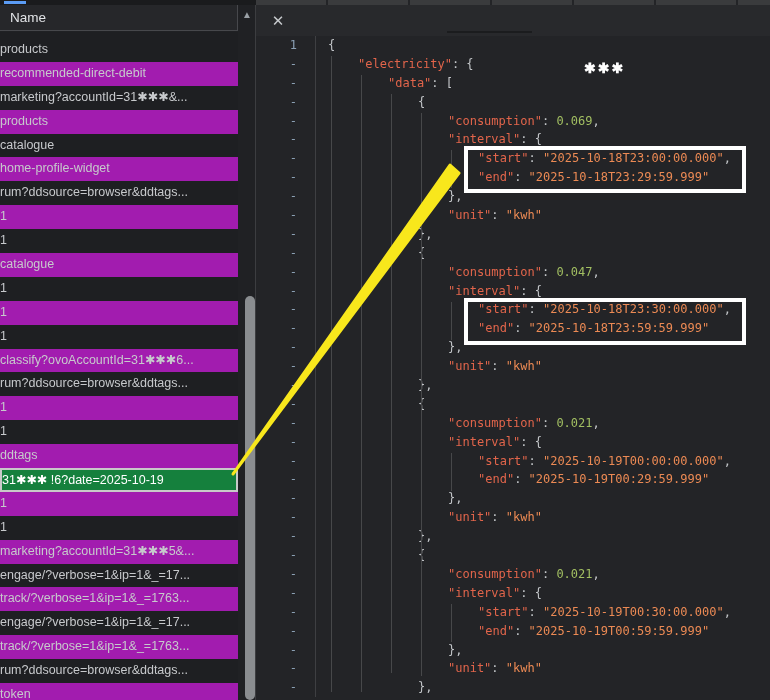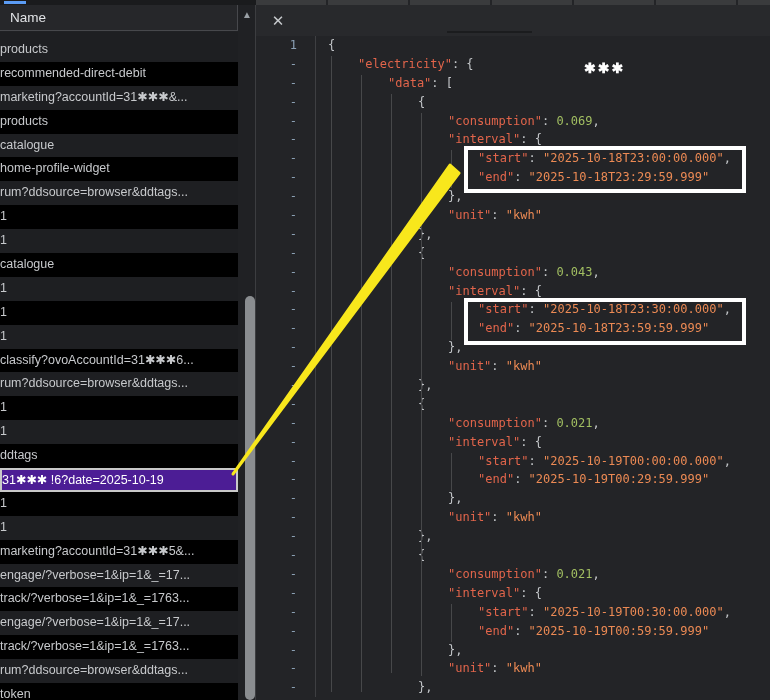--- a/index.html
+++ b/index.html
@@ -12,24 +12,24 @@
   #sidebar-topstrip{position:absolute;left:0;top:0;width:256px;height:5px;background:#1a1b1d;}
   #sidebar-topstrip .blue-mark{position:absolute;left:4px;top:1px;width:22px;height:3px;background:#5b9cf5;}
   #name-header{position:absolute;left:0;top:5px;width:238px;height:26px;line-height:26px;
                background:#26272a;border-bottom:1px solid #47484c;border-right:1px solid #47484c;
                box-sizing:border-box;padding-left:10px;font-size:13.5px;color:#e1e3e6;}
   #scroll-up-arrow{position:absolute;left:239px;top:7px;width:16px;height:16px;color:#9aa0a6;
                    font-size:10px;line-height:16px;text-align:center;}
   #rows{position:absolute;left:0;top:32px;width:238px;height:668px;overflow:hidden;}
   .nrow{height:23.9px;line-height:23.9px;font-size:12.5px;box-sizing:border-box;
         white-space:nowrap;overflow:hidden;color:#c7c9cc;}
-  .nrow.mid{background:#000000;}
+  .nrow.mid{background:#a21caf;}
   .nrow.dark{background:#1e1f22;}
   .nrow.clipped{height:6px;background:#1e1f22;}
-  .nrow.sel{background:#4c1d95;border:2px solid #c9c9c9;color:#ffffff;line-height:20px;}
+  .nrow.sel{background:#15803d;border:2px solid #c9c9c9;color:#ffffff;line-height:20px;}
   #scroll-thumb{position:absolute;left:245px;top:296px;width:10px;height:404px;background:#8a8d90;border-radius:5px;}
 
   
   #panel{position:absolute;left:256px;top:0;width:514px;height:700px;background:#232427;}
   #panel-topstrip{position:absolute;left:0;top:0;width:514px;height:5px;background:#3a3b3d;
       background-image:repeating-linear-gradient(90deg,transparent 0 80px,#232427 80px 82px);
       background-position:-10px 0;}
   #tabbar{position:absolute;left:0;top:5px;width:514px;height:31px;background:#28292c;
           display:flex;align-items:stretch;white-space:nowrap;overflow:hidden;}
   #close-btn{width:20px;margin:0 12px 0 12px;color:#c7cacd;font-size:15px;line-height:31px;text-align:center;}
@@ -129,21 +129,21 @@
         <div class="cline"><span class="gut">-</span><span class="ctext" style="padding-left: 72px;"><span class="tk-k">"data"</span><span class="tk-p">: [</span></span></div>
         <div class="cline"><span class="gut">-</span><span class="ctext" style="padding-left: 102px;"><span class="tk-p">{</span></span></div>
         <div class="cline"><span class="gut">-</span><span class="ctext" style="padding-left: 132px;"><span class="tk-k">"consumption"</span><span class="tk-p">: </span><span class="tk-n">0.069</span><span class="tk-p">,</span></span></div>
         <div class="cline"><span class="gut">-</span><span class="ctext" style="padding-left: 132px;"><span class="tk-k">"interval"</span><span class="tk-p">: {</span></span></div>
         <div class="cline"><span class="gut">-</span><span class="ctext" style="padding-left: 162px;"><span class="tk-k">"start"</span><span class="tk-p">: </span><span class="tk-s">"2025-10-18T23:00:00.000"</span><span class="tk-p">,</span></span></div>
         <div class="cline"><span class="gut">-</span><span class="ctext" style="padding-left: 162px;"><span class="tk-k">"end"</span><span class="tk-p">: </span><span class="tk-s">"2025-10-18T23:29:59.999"</span></span></div>
         <div class="cline"><span class="gut">-</span><span class="ctext" style="padding-left: 132px;"><span class="tk-p">},</span></span></div>
         <div class="cline"><span class="gut">-</span><span class="ctext" style="padding-left: 132px;"><span class="tk-k">"unit"</span><span class="tk-p">: </span><span class="tk-s">"kwh"</span></span></div>
         <div class="cline"><span class="gut">-</span><span class="ctext" style="padding-left: 102px;"><span class="tk-p">},</span></span></div>
         <div class="cline"><span class="gut">-</span><span class="ctext" style="padding-left: 102px;"><span class="tk-p">{</span></span></div>
-        <div class="cline"><span class="gut">-</span><span class="ctext" style="padding-left: 132px;"><span class="tk-k">"consumption"</span><span class="tk-p">: </span><span class="tk-n">0.043</span><span class="tk-p">,</span></span></div>
+        <div class="cline"><span class="gut">-</span><span class="ctext" style="padding-left: 132px;"><span class="tk-k">"consumption"</span><span class="tk-p">: </span><span class="tk-n">0.047</span><span class="tk-p">,</span></span></div>
         <div class="cline"><span class="gut">-</span><span class="ctext" style="padding-left: 132px;"><span class="tk-k">"interval"</span><span class="tk-p">: {</span></span></div>
         <div class="cline"><span class="gut">-</span><span class="ctext" style="padding-left: 162px;"><span class="tk-k">"start"</span><span class="tk-p">: </span><span class="tk-s">"2025-10-18T23:30:00.000"</span><span class="tk-p">,</span></span></div>
         <div class="cline"><span class="gut">-</span><span class="ctext" style="padding-left: 162px;"><span class="tk-k">"end"</span><span class="tk-p">: </span><span class="tk-s">"2025-10-18T23:59:59.999"</span></span></div>
         <div class="cline"><span class="gut">-</span><span class="ctext" style="padding-left: 132px;"><span class="tk-p">},</span></span></div>
         <div class="cline"><span class="gut">-</span><span class="ctext" style="padding-left: 132px;"><span class="tk-k">"unit"</span><span class="tk-p">: </span><span class="tk-s">"kwh"</span></span></div>
         <div class="cline"><span class="gut">-</span><span class="ctext" style="padding-left: 102px;"><span class="tk-p">},</span></span></div>
         <div class="cline"><span class="gut">-</span><span class="ctext" style="padding-left: 102px;"><span class="tk-p">{</span></span></div>
         <div class="cline"><span class="gut">-</span><span class="ctext" style="padding-left: 132px;"><span class="tk-k">"consumption"</span><span class="tk-p">: </span><span class="tk-n">0.021</span><span class="tk-p">,</span></span></div>
         <div class="cline"><span class="gut">-</span><span class="ctext" style="padding-left: 132px;"><span class="tk-k">"interval"</span><span class="tk-p">: {</span></span></div>
         <div class="cline"><span class="gut">-</span><span class="ctext" style="padding-left: 162px;"><span class="tk-k">"start"</span><span class="tk-p">: </span><span class="tk-s">"2025-10-19T00:00:00.000"</span><span class="tk-p">,</span></span></div>

